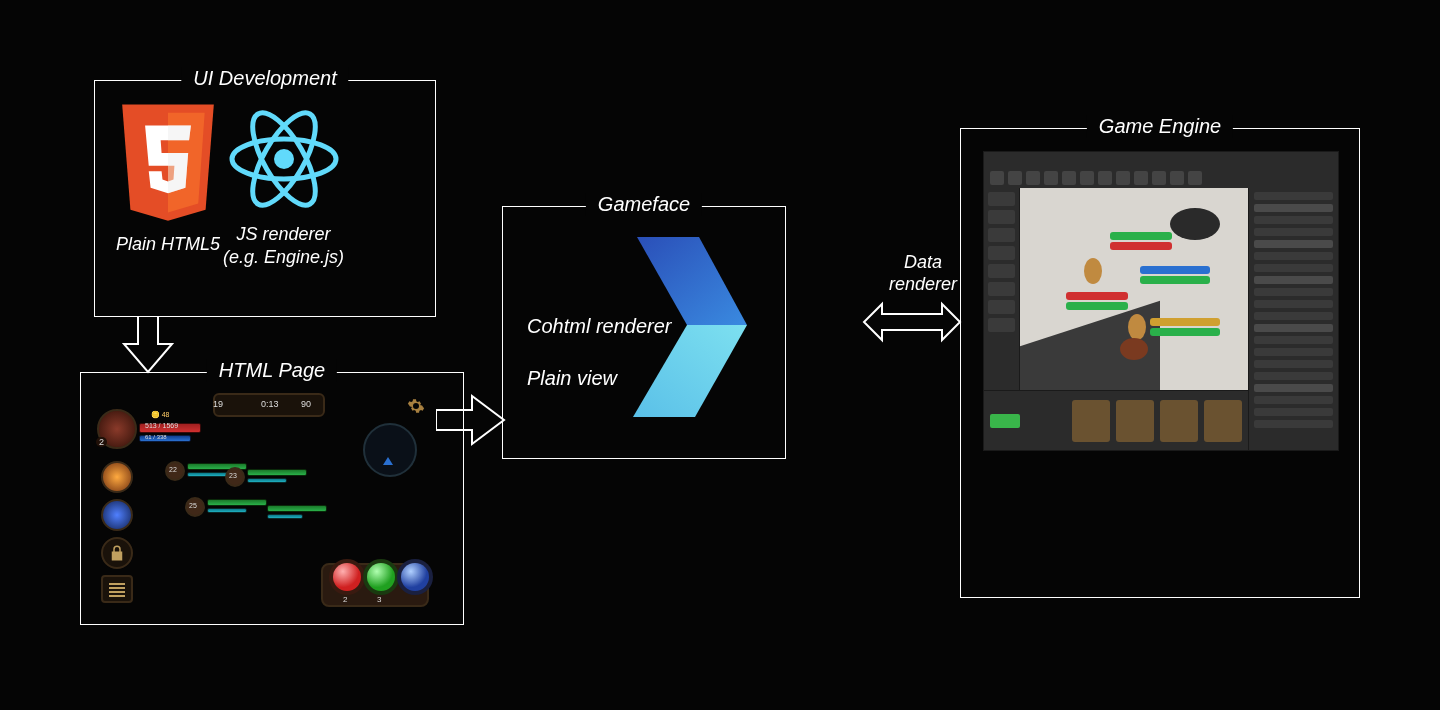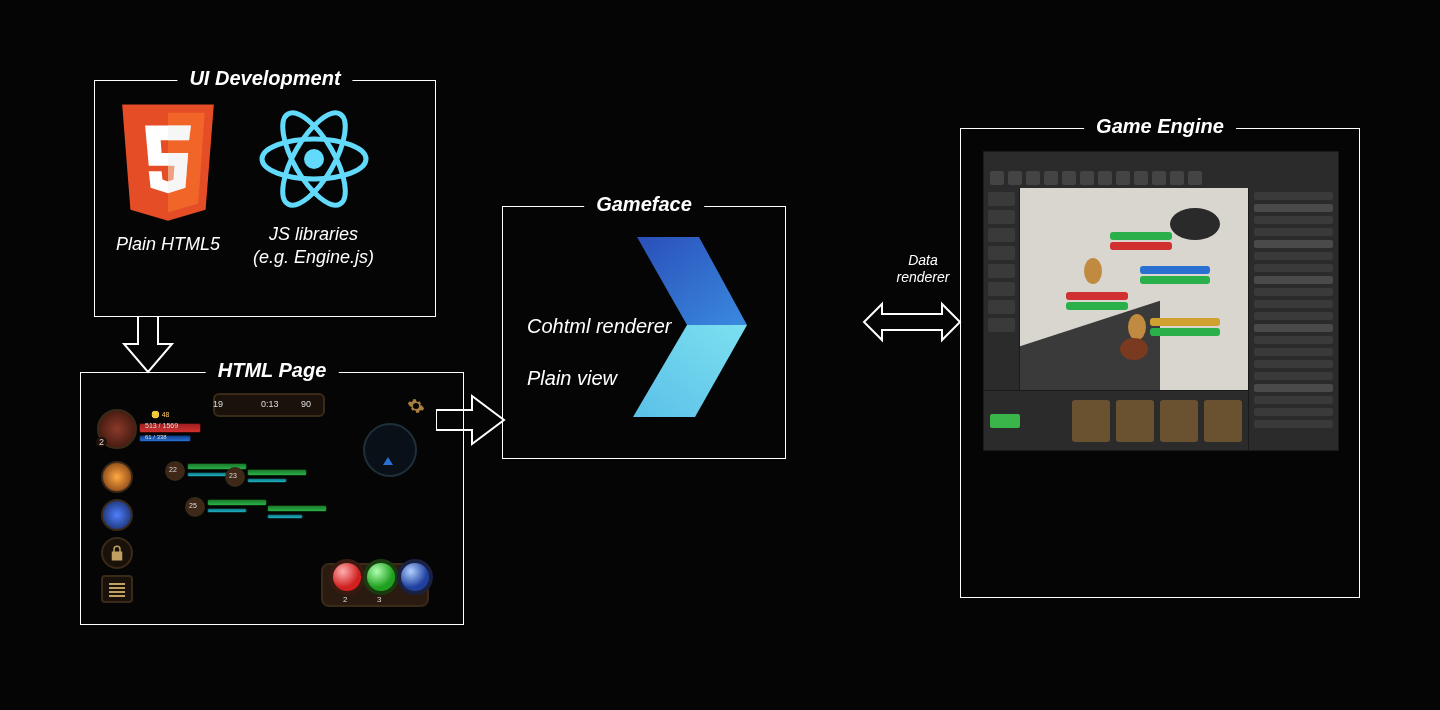--- a/index.html
+++ b/index.html
@@ -19,25 +19,24 @@
   .box-title {
     position: absolute;
     top: -14px;
     left: 50%;
     transform: translateX(-50%);
     background: #050505;
     padding: 0 12px;
     font-size: 20px;
     font-style: italic;
     white-space: nowrap;
-    font-weight: bold;
   }
   
   #ui-dev { left: 94px; top: 80px; width: 342px; height: 237px; }
-  #ui-dev .logos { display: flex; gap: 30px; padding: 18px 18px 0 18px; align-items: flex-start; }
+  #ui-dev .logos { display: flex; padding: 18px 18px 0 18px; align-items: flex-start; }
   .logo-col { display: flex; flex-direction: column; align-items: center; }
   .logo-col .caption { font-style: italic; font-size: 18px; text-align: center; line-height: 1.3; margin-top: 4px; }
 
   
   #html-page { left: 80px; top: 372px; width: 384px; height: 253px; }
 
   
   #gameface { left: 502px; top: 206px; width: 284px; height: 253px; }
   #gameface .gf-text { position: absolute; left: 24px; font-style: italic; font-size: 20px; }
 
@@ -87,21 +86,21 @@
   .editor .bottom .greenbtn { width:30px; height:14px; background:#39b54a; border-radius:2px; margin-right:auto;}
   .editor .viewport .vbar { position:absolute; height:8px; border-radius:3px; }
   .editor .viewport .vbar.g { background:#2ab04a; }
   .editor .viewport .vbar.b { background:#2a70d0; }
   .editor .viewport .vbar.r { background:#d03030; }
   .editor .viewport .vbar.y { background:#d0a030; }
   .editor .viewport .blob { position:absolute; border-radius:50%; }
   .editor .viewport .floor { position:absolute; left:-40px; bottom:-40px; width:180px; height:160px; background:#3a3a3a; transform:skewY(-18deg); }
 
   
-  .databind-label { position:absolute; left:884px; top:252px; font-style:italic; font-size:14px; text-align:center; line-height:1.2; width:78px;}
+  .databind-label { position:absolute; left:884px; top:252px; font-style:italic; font-size:18px; text-align:center; line-height:1.2; width:78px;}
 
   
   .potion { position:absolute; width:36px; height:36px; border-radius:50%; }
   .potion::after { content:''; position:absolute; inset:4px; border-radius:50%; }
   .pot-red::after { background:radial-gradient(circle at 35% 30%, #ffb0b0, #d02020 60%); }
   .pot-grn::after { background:radial-gradient(circle at 35% 30%, #b0ffb0, #20a020 60%); }
   .pot-blu::after { background:radial-gradient(circle at 35% 30%, #b0d0ff, #2040a0 60%); }
 </style>
 </head>
 <body>
@@ -122,21 +121,21 @@
     <div class="logo-col">
       <svg class="react-atom" viewBox="0 0 120 120">
         <g stroke="#61dafb" stroke-width="5" fill="none">
           <ellipse cx="60" cy="60" rx="52" ry="20"></ellipse>
           <ellipse cx="60" cy="60" rx="52" ry="20" transform="rotate(60 60 60)"></ellipse>
           <ellipse cx="60" cy="60" rx="52" ry="20" transform="rotate(120 60 60)"></ellipse>
         </g>
         <circle cx="60" cy="60" r="10" fill="#61dafb"></circle>
       </svg>
       <div class="caption">
-        <span>JS libraries</span><br>
+        <span>JS renderer</span><br>
         <span>(e.g. Engine.js)</span>
       </div>
     </div>
   </div>
 </div>
 
 <svg class="arrow" style="left:118px; top:316px; width:60px; height:60px;" viewBox="0 0 60 60">
   <path d="M20 0 H40 V28 H54 L30 56 6 28 H20 Z" fill="none" stroke="#fff" stroke-width="2"></path>
 </svg>
 

